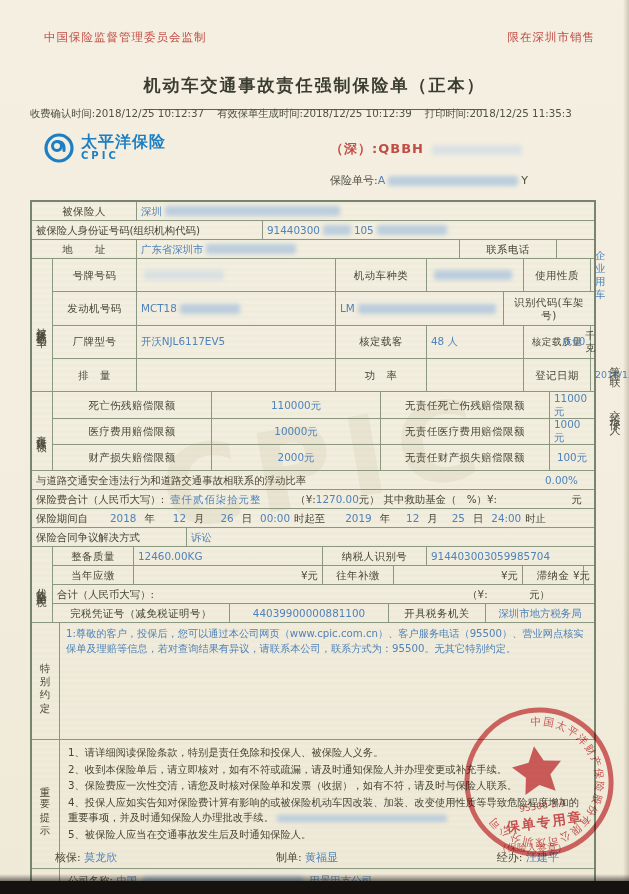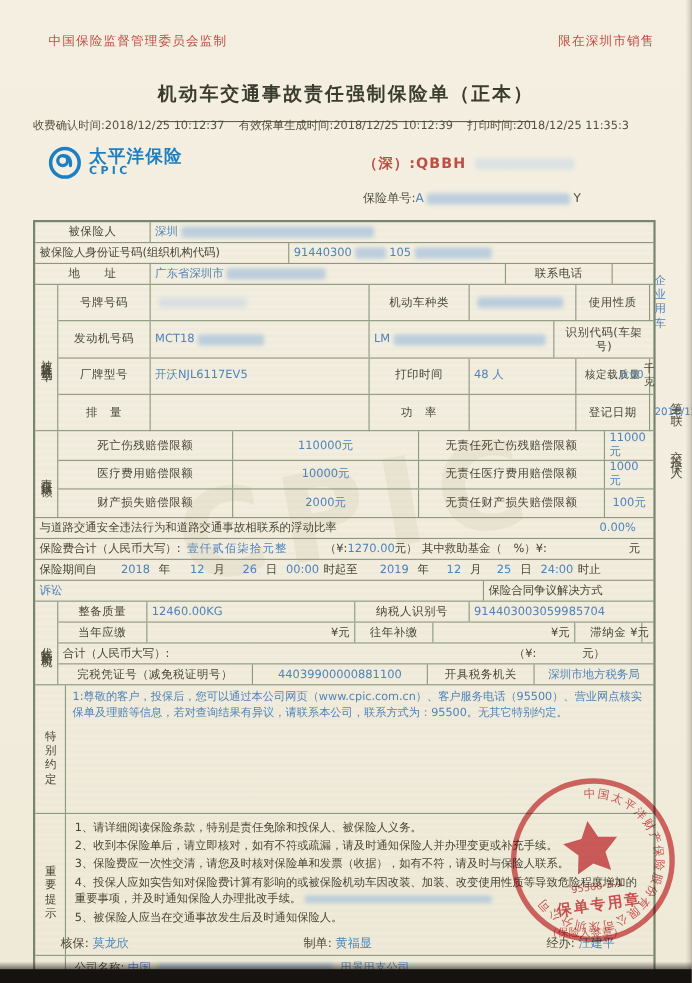--- a/index.html
+++ b/index.html
@@ -174,21 +174,21 @@
             <span class="blue blur1">LM</span>
             <span class="rd" style="width:150px"></span>
           </div>
           <div class="c lab" style="width:82px;flex:none">识别代码(车架号)</div>
         </div>
         <div class="r">
           <div class="c lab" style="width:75px;flex:none">厂牌型号</div>
           <div class="c" style="width:190px;flex:none">
               <span class="blue blur1">开沃NJL6117EV5</span>
             </div>
-          <div class="c lab" style="width:82px;flex:none">打印时间</div>
+          <div class="c lab" style="width:82px;flex:none">核定载客</div>
           <div class="c" style="width:88px;flex:none;justify-content:flex-start">
               <span class="blue blur1">48 人</span>
             </div>
           <div class="c lab" style="width:58px;flex:none;font-size:9.6px">核定载质量</div>
           <div class="c moneycell" style="flex:1;font-size:9.8px">
             <span class="blue blur1">0.00</span>
             <span>千克</span>
           </div>
         </div>
         <div class="r">
@@ -277,24 +277,24 @@
         <span class="blue blur1" style="margin-left:16px">12</span>
         <span style="margin-left:8px">月</span>
         <span class="blue blur1" style="margin-left:14px">25</span>
         <span style="margin-left:8px">日</span>
         <span class="blue blur1" style="margin-left:8px">24:00</span>
         <span style="margin-left:4px">时止</span>
       </div>
     </div>
 
     <div class="r">
+      <div class="c" style="width:146px;flex:none">保险合同争议解决方式</div>
       <div class="c" style="flex:1">
           <span class="blue blur1">诉讼</span>
         </div>
-      <div class="c" style="width:146px;flex:none">保险合同争议解决方式</div>
     </div>
 
     <div class="vsec">
       <div class="vlab">
           <span>代收车船税</span>
         </div>
       <div class="vbody">
         <div class="r">
           <div class="c lab" style="width:72px;flex:none">整备质量</div>
           <div class="c" style="width:180px;flex:none">

